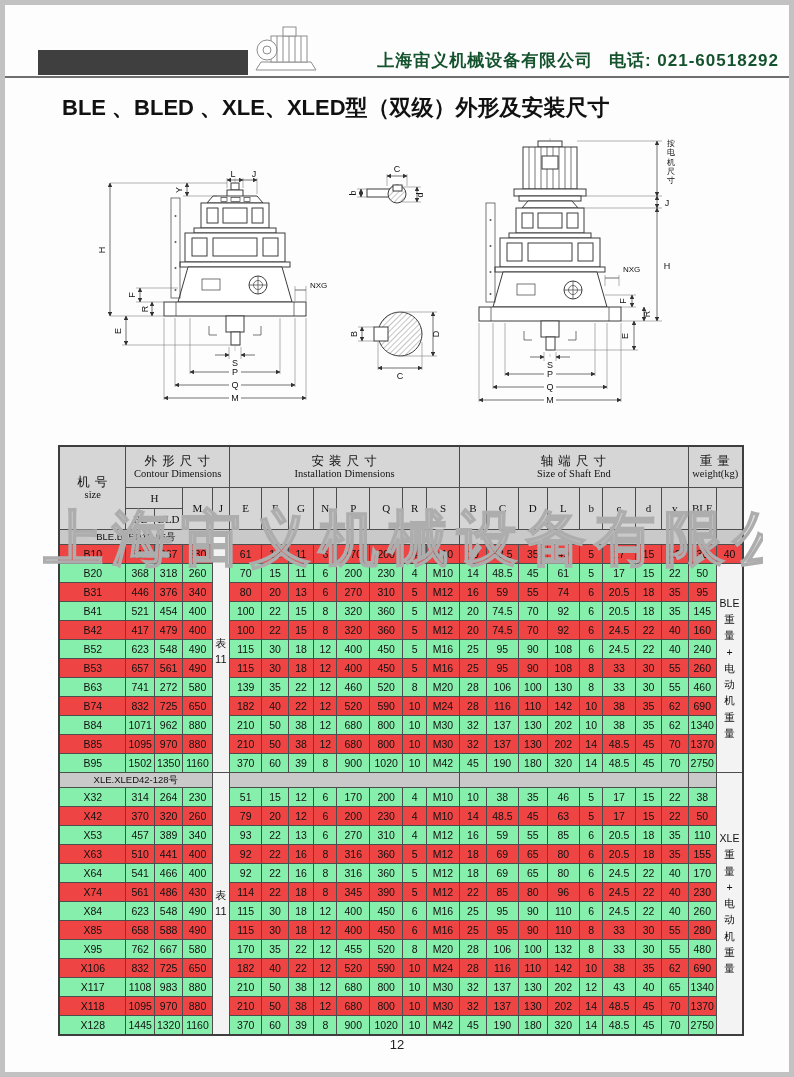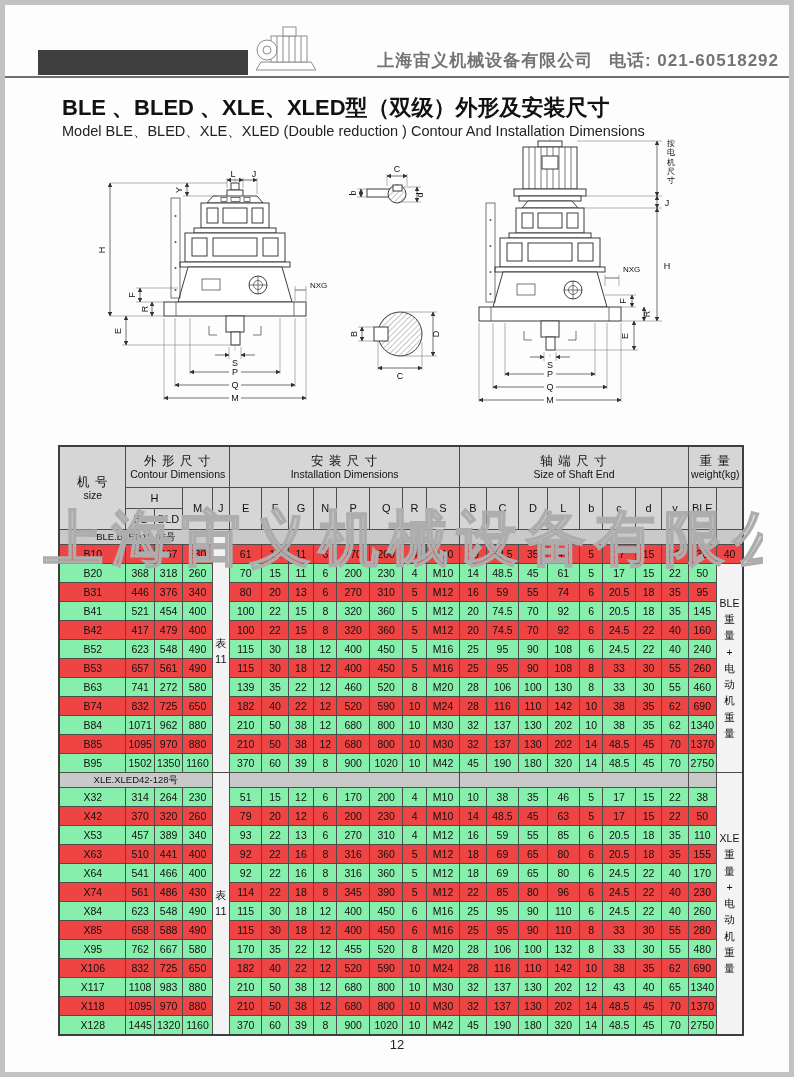--- a/index.html
+++ b/index.html
@@ -7,21 +7,21 @@
     width:794px;height:1077px;position:relative;
     background:#c2c2c2;
     font-family:"Liberation Sans", sans-serif;
     -webkit-font-smoothing:antialiased;
   }
   .page{position:absolute;inset:5px;background:#fdfdfd;overflow:hidden;}
 
   
   .black-bar{position:absolute;left:33px;top:45px;width:210px;height:25px;background:#3f3f3f;}
   .motor-logo{position:absolute;left:248px;top:5px;}
-  .company-line{position:absolute;right:10px;top:44px;font-size:17px;font-weight:bold;color:#737373;letter-spacing:1px;white-space:nowrap;}
+  .company-line{position:absolute;right:10px;top:44px;font-size:17px;font-weight:bold;color:#14532d;letter-spacing:1px;white-space:nowrap;}
   .company-line span{margin-left:10px;}
   .header-rule{position:absolute;left:0;right:0;top:71px;height:2px;background:#6f6f6f;}
 
   .title-zh{position:absolute;left:57px;top:88px;font-size:22px;font-weight:bold;color:#111;}
   .title-en{position:absolute;left:57px;top:117px;font-size:14.5px;color:#222;}
 
   
   .drawing{position:absolute;left:0;top:133px;}
   .part{stroke:#3c3c3c;stroke-width:1;fill:#fff;}
   .part-thin{stroke:#3c3c3c;stroke-width:.7;fill:none;}
@@ -29,21 +29,21 @@
   .ext{stroke:#666;stroke-width:.5;fill:none;}
   .cl{stroke:#999;stroke-width:.5;stroke-dasharray:5 3;fill:none;}
   .lbl{font-size:9px;fill:#111;text-anchor:middle;font-family:"Liberation Sans",sans-serif;}
   .lbl-s{font-size:8px;fill:#111;font-family:"Liberation Sans",sans-serif;}
   .whitebox{fill:#fdfdfd;stroke:none;}
 
   
   .tbl-wrap{position:absolute;left:53px;top:440px;z-index:1;}
   table.dims{border-collapse:collapse;table-layout:fixed;width:686px;font-size:10.5px;color:#111;border:2px solid #3e3e3e;}
   table.dims th,table.dims td{border:1px solid #4d4d4d;text-align:center;vertical-align:middle;padding:0;line-height:1.15;overflow:hidden;white-space:nowrap;}
-  table.dims thead th{background:#d6d6d6;font-weight:normal;}
+  table.dims thead th{background:#d6d6d6;font-weight:normal;font-family:Liberation Serif, serif;}
   tr.h1 th{height:40px;font-size:12px;}
   tr.h1 .zh{font-size:12.5px;letter-spacing:1px;}
   tr.h1 .en{font-size:10.5px;}
   tr.h2 th,tr.h3 th{height:20px;font-size:11px;}
   .bled-h div{line-height:1.2;font-size:10px;padding-left:46px;}
   tr.data-row{height:19px;background:#86efac;}
   tr.data-row.shade{background:#ef4444;}
   tr.group-row{height:15px;background:#c9c9c9;}
   td.group-label{text-align:left;font-size:9.5px;padding-left:2px;}
   td.j-cell,td.note-cell{background:#f3f3f3;font-size:11px;}
@@ -80,21 +80,20 @@
       <circle cx="14" cy="40" r="4"></circle>
     </g>
   </svg>
   <div class="company-line">
     <span>上海宙义机械设备有限公司</span>
     <span>电话: 021-60518292</span>
   </div>
   <div class="header-rule"></div>
 
   <div class="title-zh">BLE 、BLED 、XLE、XLED型（双级）外形及安装尺寸</div>
-  <div class="title-en">Model BLE、BLED、XLE、XLED (Double reduction ) Contour And Installation Dimensions</div>
 
   <svg class="drawing" width="794" height="302" viewBox="0 0 794 302">
     <defs>
       <marker id="ar" viewBox="0 0 10 10" refX="9" refY="5" markerWidth="7" markerHeight="7" orient="auto-start-reverse">
         <path d="M0,0L10,5L0,10z" fill="#333"></path>
       </marker>
       <pattern id="hatch" width="4" height="4" patternUnits="userSpaceOnUse" patternTransform="rotate(45)">
         <rect width="4" height="4" fill="#fff"></rect>
           <line x1="0" y1="0" x2="0" y2="4" stroke="#8a8a8a" stroke-width="1"></line>
       </pattern>

